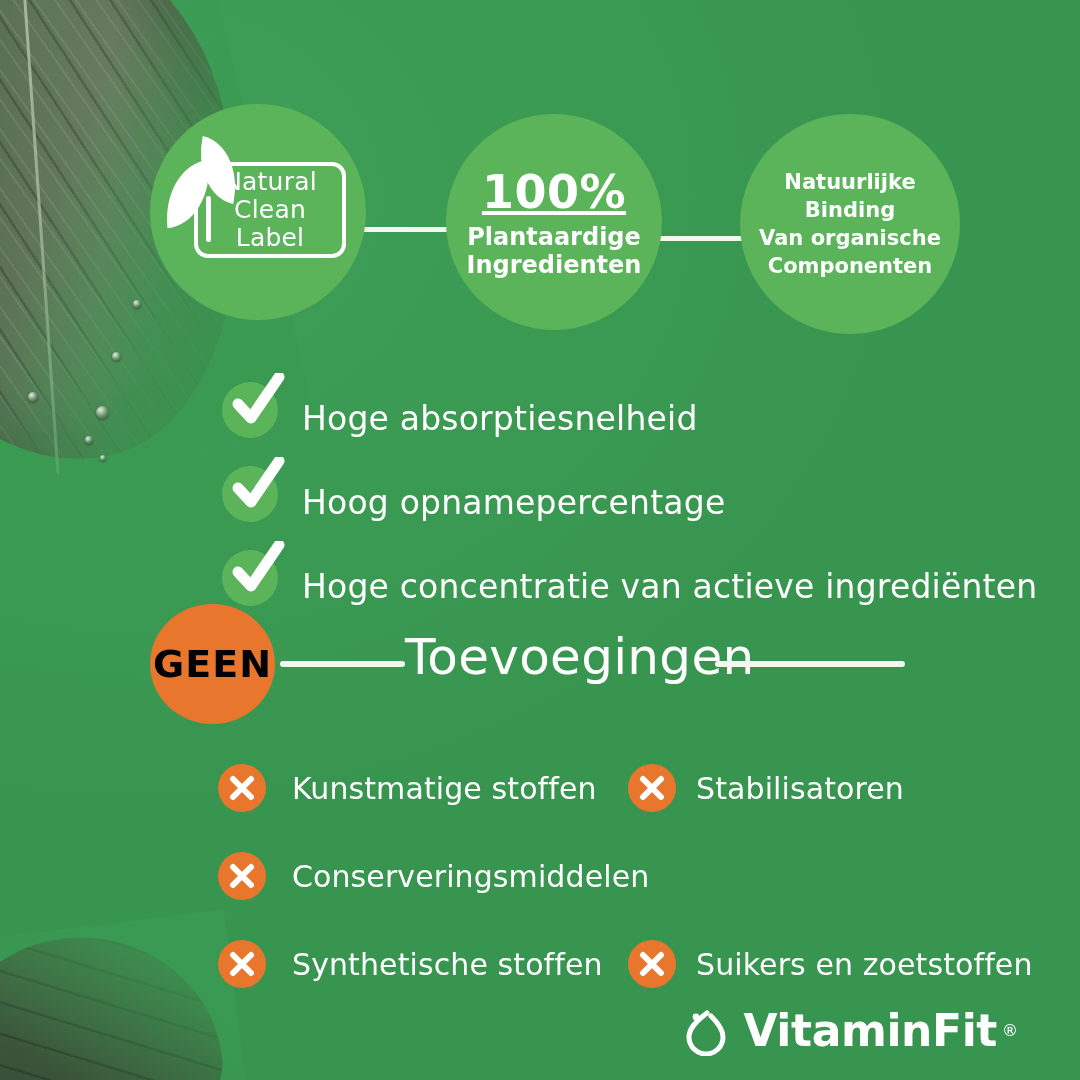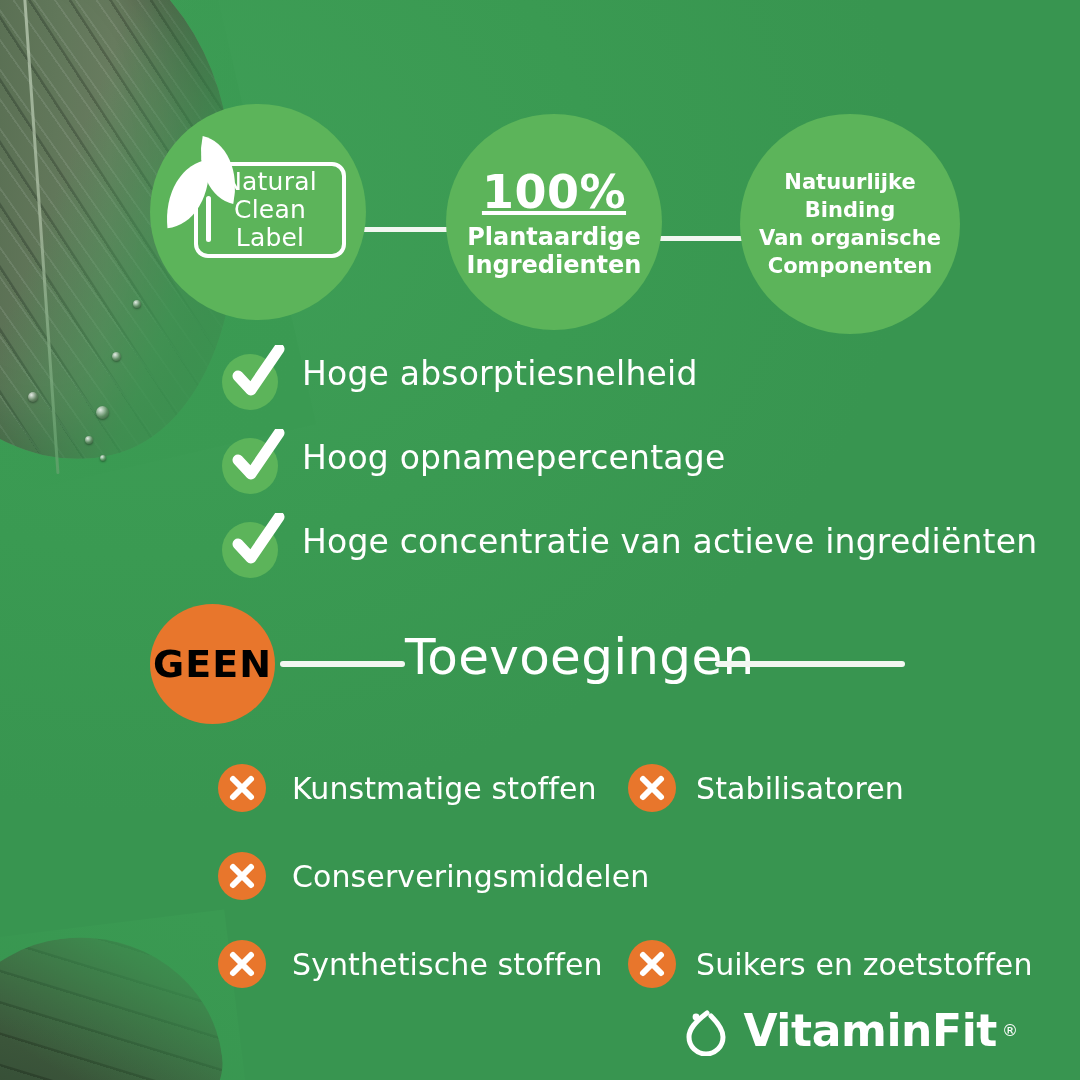--- a/index.html
+++ b/index.html
@@ -79,21 +79,21 @@
   .leaf-stem{position:absolute;left:56px;top:92px;width:5px;height:46px;background:#fff;border-radius:3px;}
 
   .c2-inner{line-height:1.18;}
   .pct{font-size:46px;font-weight:700;letter-spacing:.5px;display:block;margin-bottom:4px;text-decoration:underline;}
   .c2-line{font-size:24px;font-weight:700;display:block;}
   .c3-inner{line-height:1.34;}
   .c3-line{font-size:21px;font-weight:700;display:block;}
 
   
   .checklist{position:absolute;left:222px;top:354px;width:820px;}
-  .check-row{position:relative;height:84px;display:flex;align-items:flex-start;}
+  .check-row{position:relative;height:84px;display:flex;align-items:flex-end;}
   .check-badge{position:relative;width:56px;height:56px;border-radius:50%;background:#5cb45a;flex:0 0 56px;}
   .check-mark{position:absolute;left:7px;top:-9px;width:58px;height:58px;}
   .check-label{margin-left:24px;font-size:33px;color:#fff;font-weight:400;letter-spacing:.2px;}
 
   
   .geen-wrap{position:absolute;left:150px;top:604px;width:900px;height:120px;}
   .geen-circle{position:absolute;left:0;top:0;width:125px;height:120px;border-radius:50%;
      background:#e8762c;display:flex;align-items:center;justify-content:center;}
   .geen-text{color:#000000;font-size:38px;font-weight:700;letter-spacing:1px;}
   .geen-line-l{position:absolute;left:130px;top:57px;width:125px;height:6px;background:#f2f7f1;border-radius:3px;}

